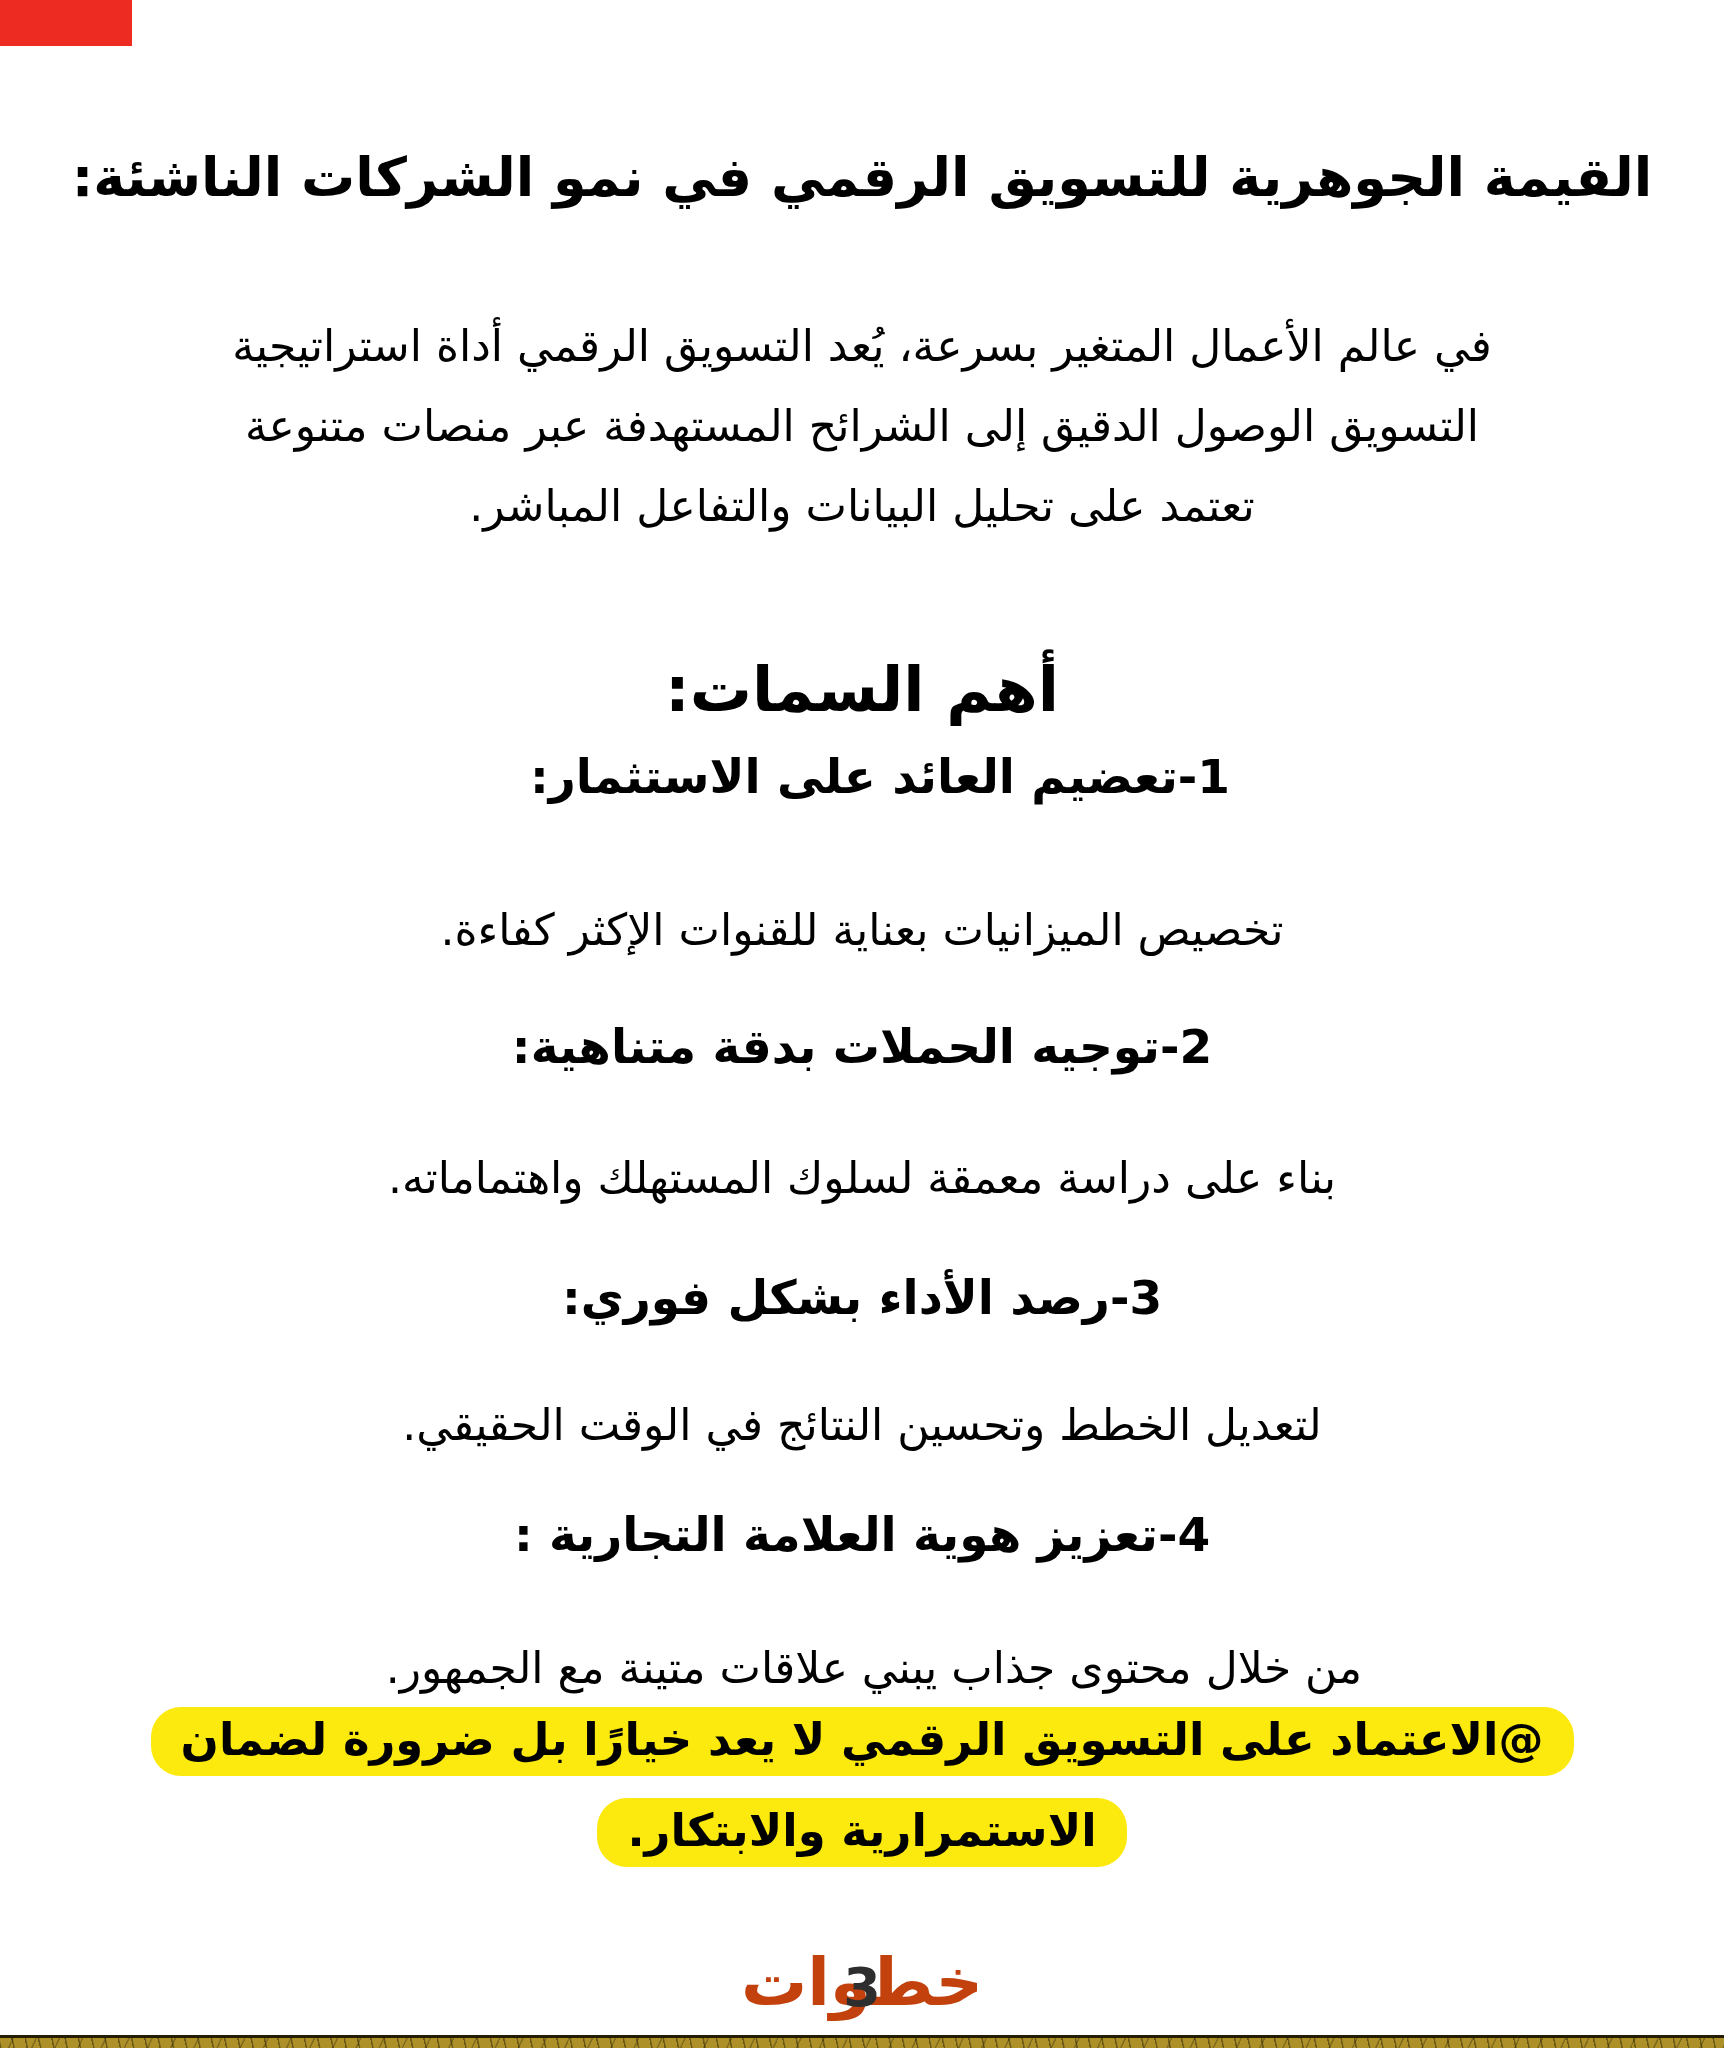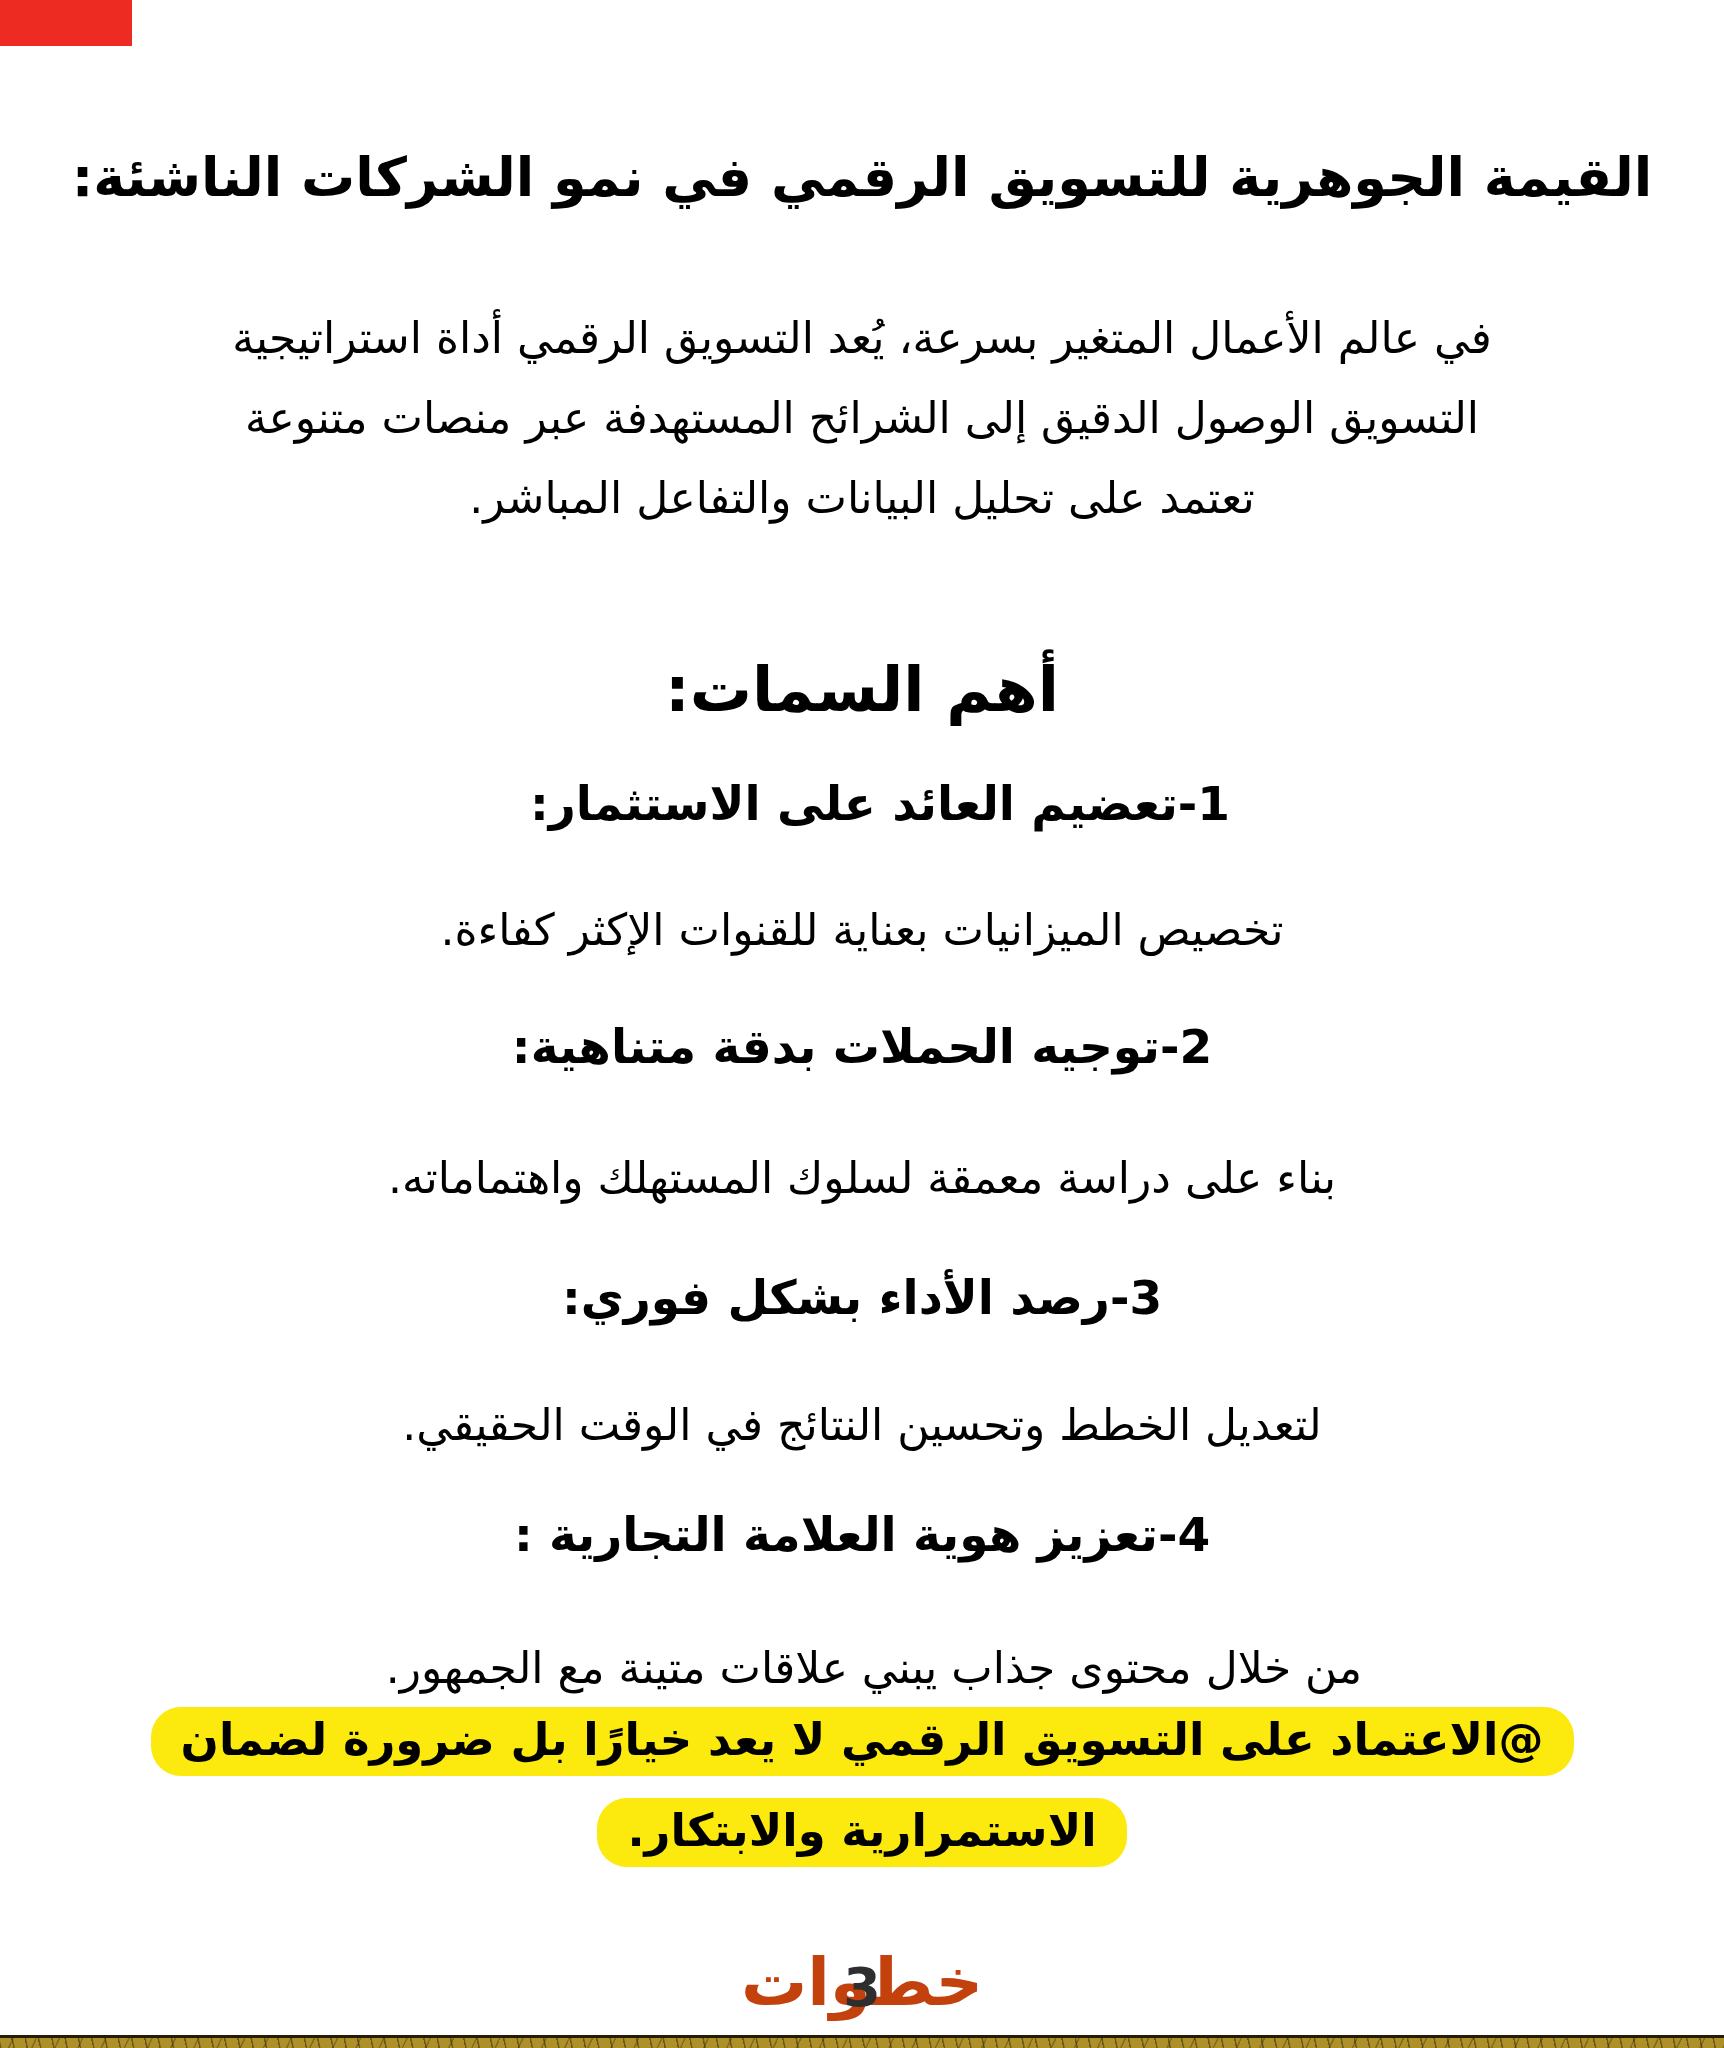--- a/index.html
+++ b/index.html
@@ -23,21 +23,21 @@
   }
 
   .doc-title {
     top: 126px;
     font-size: 54px;
     font-weight: bold;
     line-height: 104px;
   }
 
   .intro {
-    top: 298px;
+    top: 306px;
     font-size: 44px;
     font-weight: 400;
   }
   .intro .line { line-height: 80px; }
 
   .features-heading {
     top: 634px;
     font-size: 62px;
     font-weight: bold;
     line-height: 112px;
@@ -46,21 +46,21 @@
   .feat-head {
     font-size: 47px;
     font-weight: bold;
     line-height: 88px;
   }
   .feat-body {
     font-size: 44px;
     font-weight: 400;
     line-height: 88px;
   }
-  .fh1 { top: 760px; padding-left: 36px; }
+  .fh1 { top: 733px; padding-left: 36px; }
   .fb1 { top: 886px; }
   .fh2 { top: 1003px; }
   .fb2 { top: 1134px; }
   .fh3 { top: 1254px; }
   .fb3 { top: 1381px; }
   .fh4 { top: 1491px; }
   .fb4 { top: 1624px; margin-left: 24px; }
 
   .highlight-block { top: 1698px; }
   .hl-line { line-height: 84px; }

